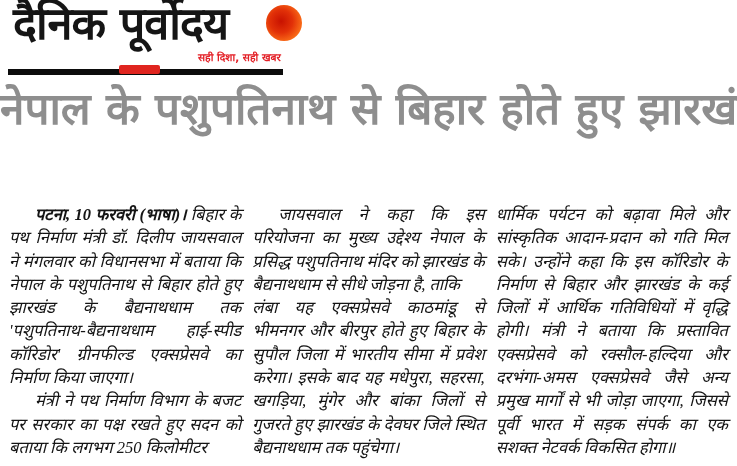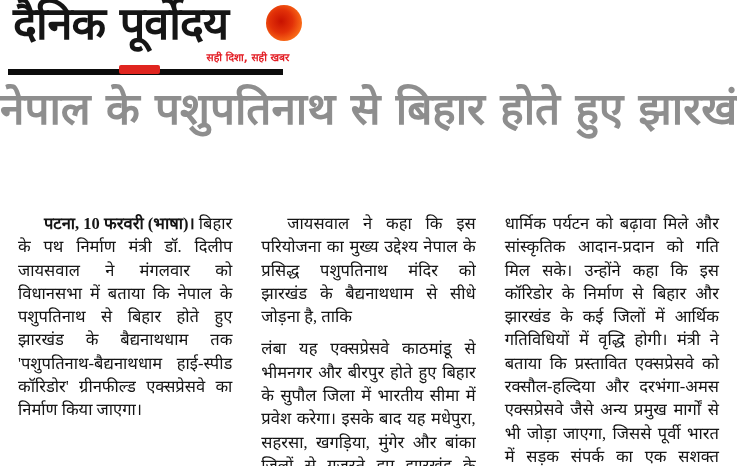--- a/index.html
+++ b/index.html
@@ -22,21 +22,21 @@
   .logo-title {
     position:absolute; left:13px; top:-4px; z-index:2;
     font-family:"DejaVu Sans", sans-serif;
     font-weight:bold; font-size:45px; line-height:56px;
     color:#151515; letter-spacing:-1px; white-space:nowrap;
   }
   .tagline {
     position:absolute; left:198px; top:51px; width:100px; z-index:3;
     font-family:"DejaVu Sans", sans-serif;
     font-weight:bold; font-size:10.5px; line-height:13px;
-    color:#e31f26; text-align:center; white-space:nowrap;
+    color:#e31f26; text-align:left; white-space:nowrap;
   }
   .masthead-bar {
     position:absolute; left:8px; top:69px;
     width:275px; height:6px; background:#0c0c0c; z-index:2;
   }
   .masthead-badge {
     position:absolute; left:119px; top:65px;
     width:41px; height:9px; background:#e0251f;
     border-radius:2px; z-index:4;
   }
@@ -56,21 +56,21 @@
   .body-cols {
     position:absolute; top:203px; left:9px; right:9px; bottom:2px;
     display:flex; gap:11px;
   }
   .col {
     flex:1 1 0; min-width:0;
     text-align:justify;
     font-size:16.5px; line-height:23.3px;
     color:#141414;
   }
-  .para { margin:9px; }
+  .para { margin:0;font-style:italic; }
   .para.indent { text-indent:26px; }
   .dateline { font-weight:bold; }
 </style>
 </head>
 <body>
 
 <div class="page">
 
   <div class="masthead">
     <div class="sun"></div>
@@ -81,20 +81,21 @@
   </div>
 
   <div class="headline">
     <span class="hl-line">नेपाल के पशुपतिनाथ से बिहार होते हुए झारखंड</span>
   </div>
 
   <div class="body-cols">
 
     <div class="col">
       <p class="para indent"><b class="dateline">पटना, 10 फरवरी (भाषा)।</b><span> बिहार के पथ निर्माण मंत्री डॉ. दिलीप जायसवाल ने मंगलवार को विधानसभा में बताया कि नेपाल के पशुपतिनाथ से बिहार होते हुए झारखंड के बैद्यनाथधाम तक 'पशुपतिनाथ-बैद्यनाथधाम हाई-स्पीड कॉरिडोर' ग्रीनफील्ड एक्सप्रेसवे का निर्माण किया जाएगा।</span></p>
+      <p class="para indent">मंत्री ने पथ निर्माण विभाग के बजट पर सरकार का पक्ष रखते हुए सदन को बताया कि लगभग 250 किलोमीटर</p>
     </div>
 
     <div class="col">
       <p class="para indent">जायसवाल ने कहा कि इस परियोजना का मुख्य उद्देश्य नेपाल के प्रसिद्ध पशुपतिनाथ मंदिर को झारखंड के बैद्यनाथधाम से सीधे जोड़ना है, ताकि</p>
       <p class="para">लंबा यह एक्सप्रेसवे काठमांडू से भीमनगर और बीरपुर होते हुए बिहार के सुपौल जिला में भारतीय सीमा में प्रवेश करेगा। इसके बाद यह मधेपुरा, सहरसा, खगड़िया, मुंगेर और बांका जिलों से गुजरते हुए झारखंड के देवघर जिले स्थित बैद्यनाथधाम तक पहुंचेगा।</p>
     </div>
 
     <div class="col">
       <p class="para">धार्मिक पर्यटन को बढ़ावा मिले और सांस्कृतिक आदान-प्रदान को गति मिल सके। उन्होंने कहा कि इस कॉरिडोर के निर्माण से बिहार और झारखंड के कई जिलों में आर्थिक गतिविधियों में वृद्धि होगी। मंत्री ने बताया कि प्रस्तावित एक्सप्रेसवे को रक्सौल-हल्दिया और दरभंगा-अमस एक्सप्रेसवे जैसे अन्य प्रमुख मार्गों से भी जोड़ा जाएगा, जिससे पूर्वी भारत में सड़क संपर्क का एक सशक्त नेटवर्क विकसित होगा॥</p>
     </div>

